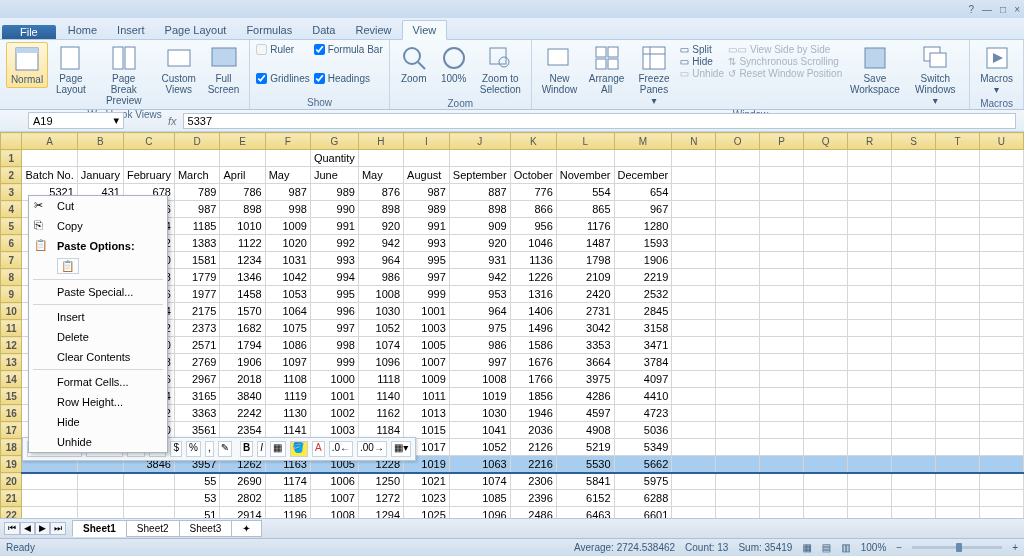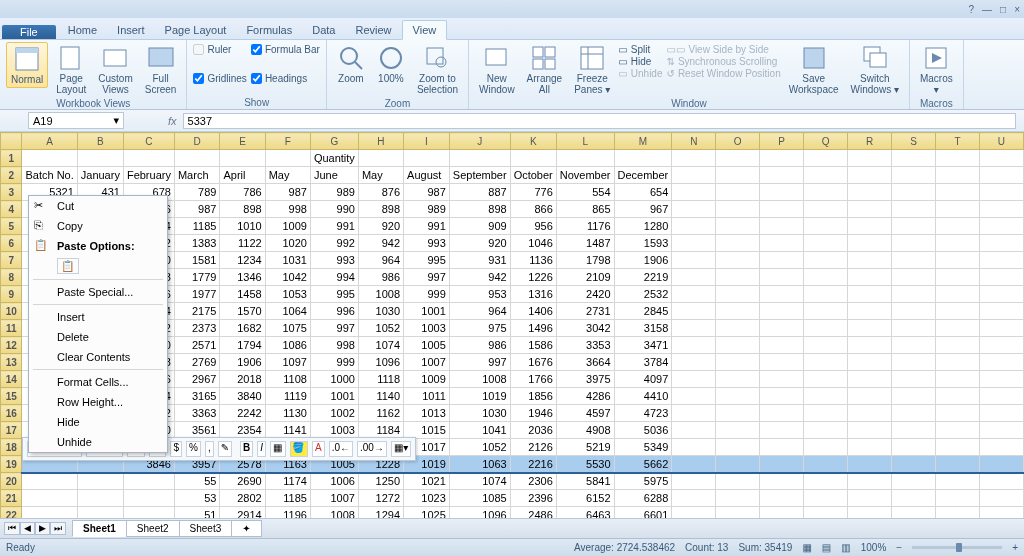--- a/index.html
+++ b/index.html
@@ -85,20 +85,27 @@
           <span>Normal</span>
         </div>
       <div class="big-btn">
           <svg class="icon-lg">
             <rect x="4" y="3" width="18" height="22" fill="#fff" stroke="#6a8aae"></rect>
           </svg>
           <span>Page<br>Layout</span>
         </div>
       <div class="big-btn">
           <svg class="icon-lg">
+            <rect x="3" y="3" width="10" height="22" fill="#fff" stroke="#6a8aae"></rect>
+            <rect x="15" y="3" width="10" height="22" fill="#fff" stroke="#6a8aae"></rect>
+          </svg>
+          <span>Page Break<br>Preview</span>
+        </div>
+      <div class="big-btn">
+          <svg class="icon-lg">
             <rect x="3" y="6" width="22" height="16" fill="#fff" stroke="#6a8aae"></rect>
           </svg>
           <span>Custom<br>Views</span>
         </div>
       <div class="big-btn">
           <svg class="icon-lg">
             <rect x="2" y="4" width="24" height="18" fill="#bcd4ec" stroke="#6a8aae"></rect>
           </svg>
           <span>Full<br>Screen</span>
         </div>
@@ -687,21 +694,21 @@
           <td></td>
           <td></td>
           <td></td>
         </tr>
         <tr class="selrow">
           <th class="rowhead">19</th>
           <td></td>
           <td></td>
           <td>3846</td>
           <td>3957</td>
-          <td>2578</td>
+          <td>1262</td>
           <td>1163</td>
           <td>1005</td>
           <td>1228</td>
           <td>1019</td>
           <td>1063</td>
           <td>2216</td>
           <td>5530</td>
           <td>5662</td>
           <td></td>
           <td></td>

